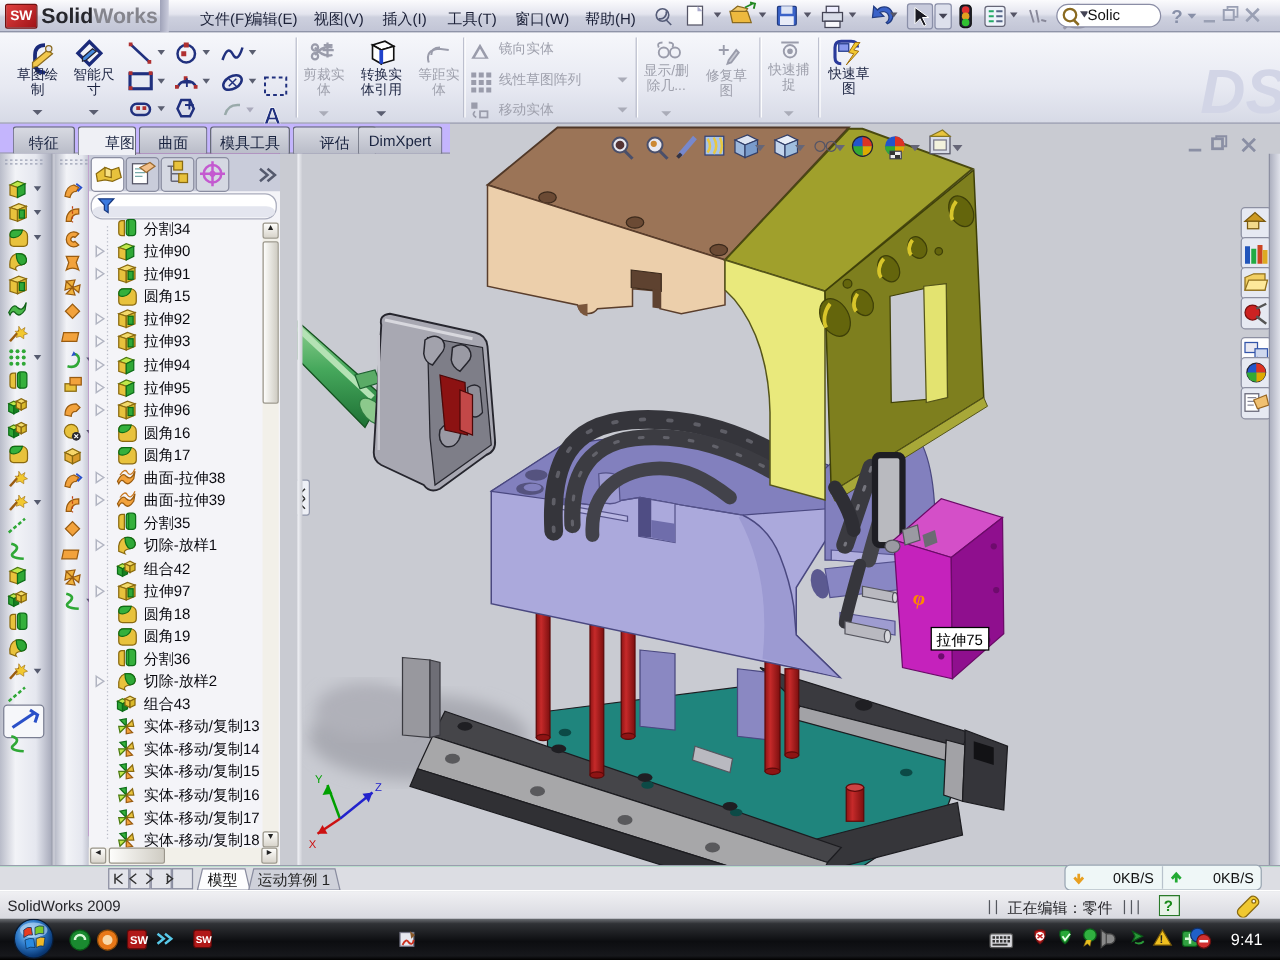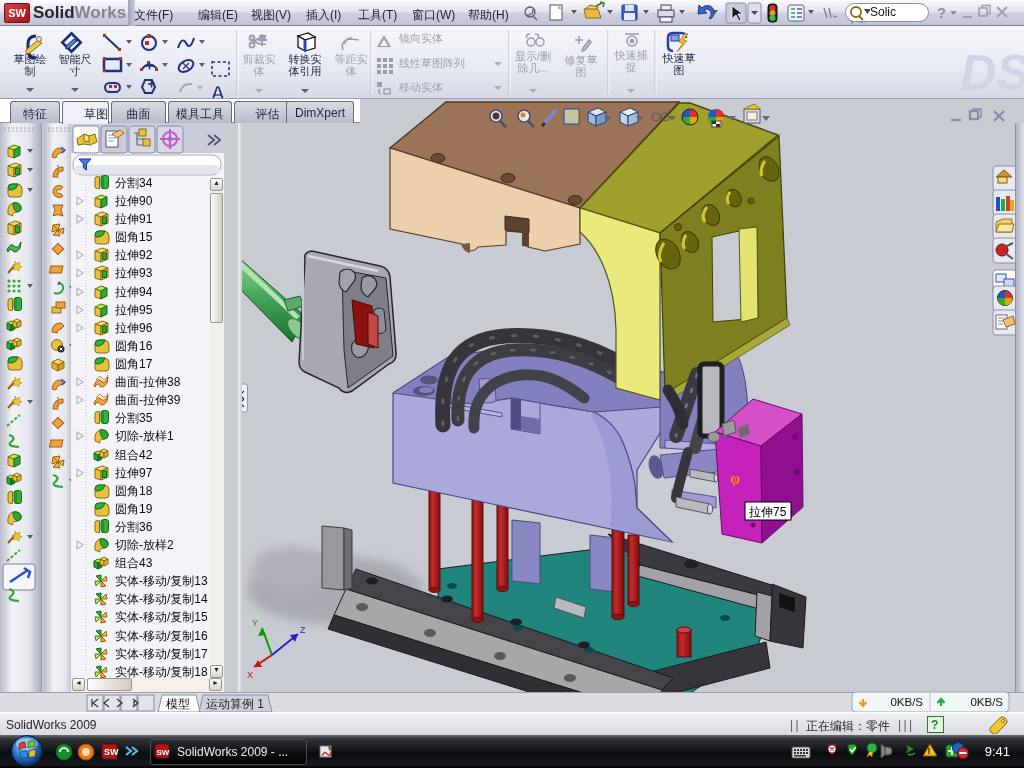--- a/index.html
+++ b/index.html
@@ -10,21 +10,21 @@
 #logo{left:4px;top:3px;width:26px;height:20px;background:linear-gradient(135deg,#e04040,#a01318);border:1px solid #701010;border-radius:2px;color:#fff;font-weight:bold;font-size:11px;text-align:center;line-height:19px;}
 #swname{left:33px;top:3px;font-size:17px;font-weight:bold;color:#26262c;letter-spacing:0px;}
 #swname span{color:#85858d;text-align:center;}
 #tdivider{left:128px;top:0;width:7px;height:26px;background:linear-gradient(90deg,#9fa2b8,#caccdc);}
 .menu{top:7px;font-size:12px;color:#1c2138;}
 
 #searchpill{left:845px;top:3px;width:84px;height:19px;background:#fff;border:1px solid #8a8da5;border-radius:10px;font-size:12px;color:#111;padding-left:24px;line-height:17px;}
 
 #cmdbar{left:0;top:26px;width:1024px;height:73px;background:linear-gradient(#f6f7fb,#e7e9f2 60%,#d7dae6);border-bottom:1px solid #9a9eb2;}
 
-#tabrow{left:0;top:99px;width:360px;height:24px;background:#ffffff;border-bottom:1px solid #8e919e;}
+#tabrow{left:0;top:99px;width:360px;height:24px;background:#c4b5fd;border-bottom:1px solid #8e919e;}
 .ftab{position:absolute;top:2px;height:22px;background:linear-gradient(#d8dae2,#b9bcc8);border:1px solid #666a78;border-bottom:none;border-radius:3px 3px 0 0;font-size:12px;color:#1a2440;text-align:center;padding-top:4px;}
 .ftab.active{background:#eff0f5;height:23px;z-index:2;padding-left:21px;}
 
 #lefttools{left:0;top:123px;width:85px;height:569px;background:#c6c8d2;}
 .tcol{position:absolute;top:0;height:569px;background:linear-gradient(90deg,#b9bcc9,#f2f3f7 30%,#e5e7ef 70%,#a9acbc);border-right:1px solid #979aa9;}
 
 #treepanel{left:71px;top:123px;width:153px;height:546px;background:#a21caf;border-right:1px solid #888ca0;}
 
 .sb{background:#f2f0e9;}
 .sbbtn{position:absolute;background:linear-gradient(#fdfdfb,#d8d4cb);border:1px solid #9a968c;border-radius:2px;font-size:7px;color:#222;text-align:center;}
@@ -409,21 +409,21 @@
 <rect x="996" y="315" width="11" height="14" fill="#fff" stroke="#667"></rect>
 <path d="M998,318 h7 M998,321 h7 M998,324 h5" stroke="#889" stroke-width="1"></path>
 <polygon points="1003,320 1013,316 1015,324 1006,327" fill="#f0c070" stroke="#996622"></polygon>
 </g>
 </svg></div>
 
 <div class="abs" id="titlebar">
   <div class="abs" id="logo">SW</div>
   <div class="abs" id="swname">Solid<span>Works</span></div>
   <div class="abs" id="tdivider"></div>
-  <div class="abs menu" style="left:134px">文件(F)</div>
+  <div class="abs menu" style="left:160px">文件(F)</div>
   <div class="abs menu" style="left:198px">编辑(E)</div>
   <div class="abs menu" style="left:251px">视图(V)</div>
   <div class="abs menu" style="left:306px">插入(I)</div>
   <div class="abs menu" style="left:358px">工具(T)</div>
   <div class="abs menu" style="left:412px">窗口(W)</div>
   <div class="abs menu" style="left:468px">帮助(H)</div>
   <svg class="abs" style="left:520px;top:0" width="504" height="26" viewBox="520 0 504 26">
   <g stroke="#555c78" stroke-width="1.3" fill="none">
   <circle cx="530" cy="12" r="5"></circle>
         <path d="M527,15 a5,5 0 0 0 6,-6 M533,16 l4,4"></path>
@@ -984,21 +984,20 @@
   <path d="M29,16 q3,-2 7,-1 l-1,7 q-3,-1 -6,1 z" fill="#f0b826"></path>
   </g>
   <circle cx="64" cy="17" r="8" fill="#1a8a30" stroke="#0a5a18"></circle>
       <path d="M60,17 a4,4 0 0 1 8,0" fill="none" stroke="#d8f8d8" stroke-width="2"></path>
   <circle cx="86" cy="17" r="8" fill="#e87818" stroke="#8a4a08"></circle>
       <circle cx="86" cy="17" r="4" fill="#f8d8a8"></circle>
   <rect x="102" y="9" width="15" height="15" rx="2" fill="#b01818" stroke="#5e0a0a"></rect>
       <text x="104" y="20" font-size="9" fill="#fff" font-weight="bold" font-family="Liberation Sans">SW</text>
   <path d="M126,12 l5,4 -5,4 m6,-8 l5,4 -5,4" stroke="#58c8e8" stroke-width="2" fill="none"></path>
   </svg>
-  <div class="task" style="left:150px;width:157px;padding-left:26px;">SolidWorks 2009 - ...</div>
   <svg class="abs" style="left:154px;top:8px" width="16" height="16">
       <rect x="1" y="1" width="14" height="14" rx="2" fill="#b01818" stroke="#5e0a0a"></rect>
       <text x="2.5" y="11.5" font-size="8" fill="#fff" font-weight="bold" font-family="Liberation Sans">SW</text>
     </svg>
   <svg class="abs" style="left:318px;top:8px" width="16" height="16">
       <rect x="2" y="3" width="11" height="11" fill="#e8e8f0" stroke="#778"></rect>
       <path d="M4,13 q3,-6 5,-2 q3,3 4,-2" stroke="#cc3322" stroke-width="1.5" fill="none"></path>
       <path d="M10,2 l4,3 -3,3" fill="#8a5a2a"></path>
     </svg>
   <svg class="abs" style="left:780px;top:0" width="244" height="33" viewBox="0 0 244 33">

